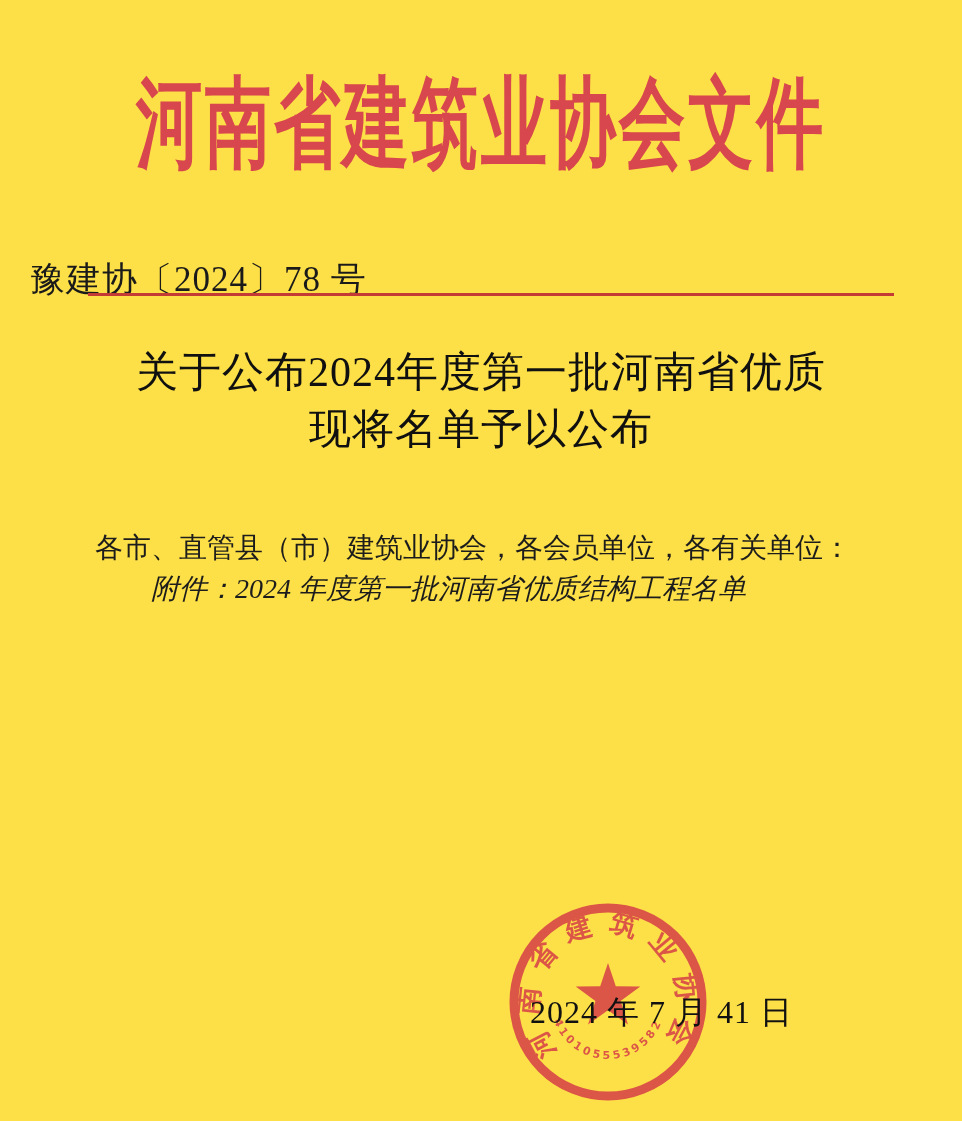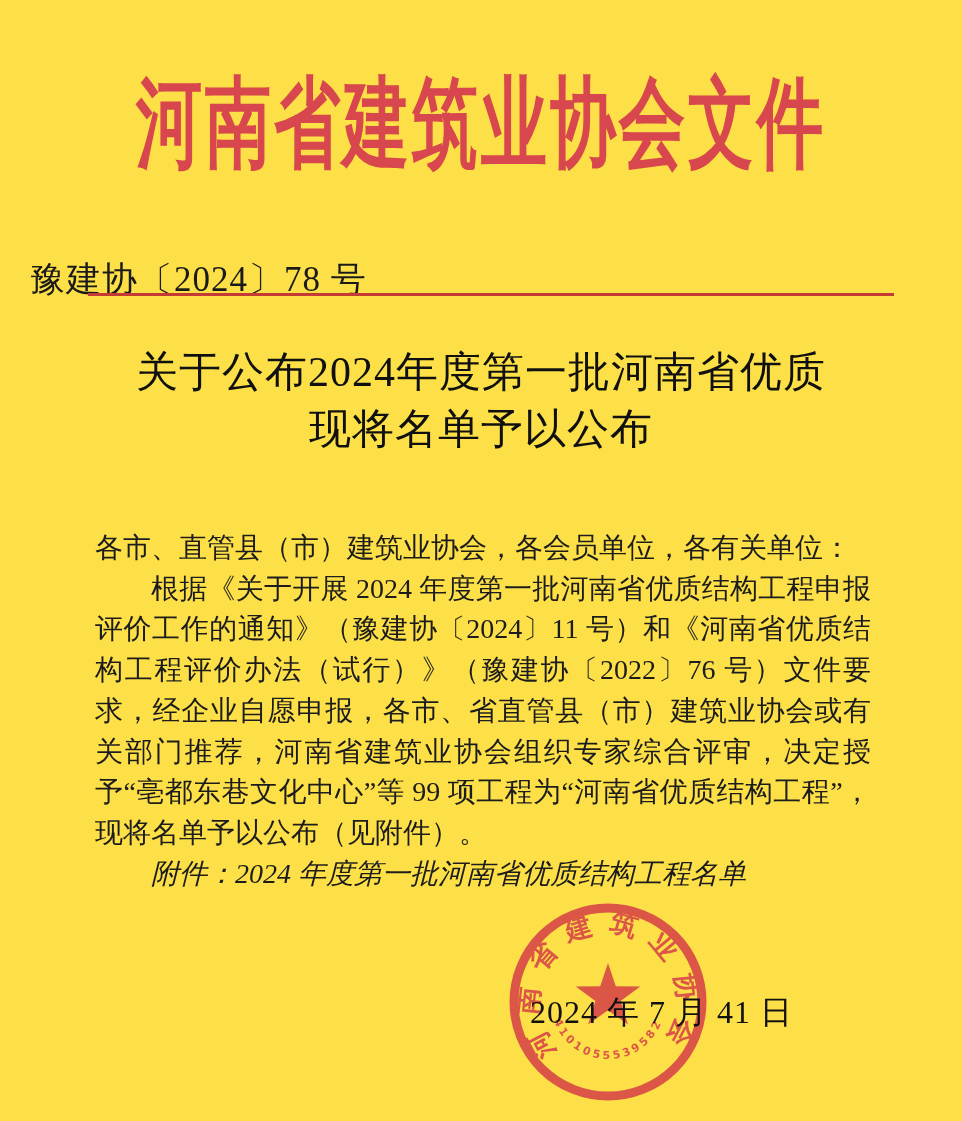--- a/index.html
+++ b/index.html
@@ -92,21 +92,20 @@
 
   <div class="red-divider"></div>
 
   <div class="notice-title">
     <div>关于公布2024年度第一批河南省优质</div>
     <div>现将名单予以公布</div>
   </div>
 
   <div class="body-block">
     <p>各市、直管县（市）建筑业协会，各会员单位，各有关单位：</p>
-    <p class="indent">根据《关于开展 2024 年度第一批河南省优质结构工程申报评价工作的通知》（豫建协〔2024〕11 号）和《河南省优质结构工程评价办法（试行）》（豫建协〔2022〕76 号）文件要求，经企业自愿申报，各市、省直管县（市）建筑业协会或有关部门推荐，河南省建筑业协会组织专家综合评审，决定授予“亳都东巷文化中心”等 99 项工程为“河南省优质结构工程”，现将名单予以公布（见附件）。</p>
     <p class="indent attachment">附件：2024 年度第一批河南省优质结构工程名单</p>
   </div>
 
   <div class="seal">
     <svg viewBox="0 0 200 200">
       <circle cx="100" cy="100" r="94" fill="none" stroke="currentColor" stroke-width="9"></circle>
       <path id="sealArcTop" d="M 55.0,153.6 A 70,70 0 1 1 145.0,153.6" fill="none"></path>
       <path id="sealArcBottom" d="M 46.4,119.5 A 57,57 0 0 0 153.6,119.5" fill="none"></path>
       <polygon fill="currentColor" points="100,61 107.8,84.2 132.3,84.5 112.6,99.1 120,122.5 100,108.3 80,122.5 87.4,99.1 67.7,84.5 92.2,84.2"></polygon>
       <text font-size="27" letter-spacing="14" fill="currentColor" font-family="Liberation Serif, DejaVu Serif, serif" font-weight="bold">

